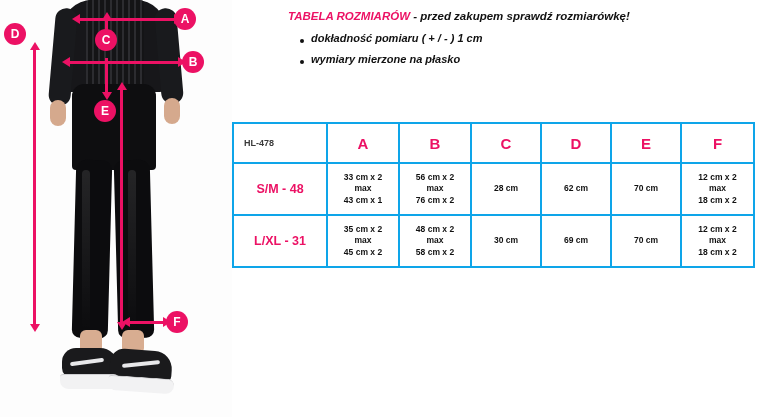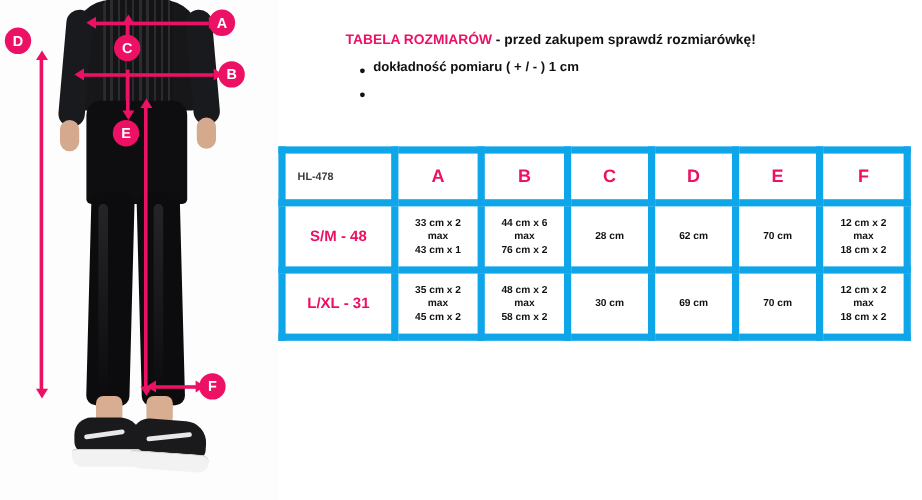--- a/index.html
+++ b/index.html
@@ -156,22 +156,23 @@
     position: absolute; width: 0; height: 0;
   }
   .arrow-l { border-top: 5px solid transparent; border-bottom: 5px solid transparent; border-right: 8px solid #ec1164; }
   .arrow-r { border-top: 5px solid transparent; border-bottom: 5px solid transparent; border-left: 8px solid #ec1164; }
   .arrow-u { border-left: 5px solid transparent; border-right: 5px solid transparent; border-bottom: 8px solid #ec1164; }
   .arrow-d { border-left: 5px solid transparent; border-right: 5px solid transparent; border-top: 8px solid #ec1164; }
 
   
   #info-block {
     position: absolute;
-    left: 288px; top: 28px;
+    left: 288px; top: 10px;
     width: 450px;
+    font-style: italic;
   }
   #info-title {
     font-size: 11.5px;
     color: #111111;
     font-weight: bold;
     margin-bottom: 10px;
   }
   #info-title .hl { color: #ec1164; }
   .bullet-row {
     display: flex;
@@ -188,21 +189,21 @@
 
   
   #size-table {
     position: absolute;
     left: 232px; top: 122px;
     width: 521px;
     border-collapse: collapse;
     table-layout: fixed;
   }
   #size-table td, #size-table th {
-    border: 6px solid #0ea5e9;
+    border: 2px solid #0ea5e9;
     text-align: center;
     vertical-align: middle;
     font-family: "Liberation Sans", sans-serif;
   }
   #size-table thead td {
     height: 36px;
     font-size: 15px;
     font-weight: bold;
     color: #ec1164;
   }
@@ -290,20 +291,21 @@
 <div id="info-block">
   <div id="info-title">
     <span class="hl">TABELA ROZMIARÓW</span><span> - przed zakupem sprawdź rozmiarówkę!</span>
   </div>
   <div class="bullet-row">
     <span class="bullet-dot"></span>
     <span>dokładność pomiaru ( + / - ) 1 cm</span>
   </div>
   <div class="bullet-row">
     <span class="bullet-dot"></span>
+    <span>wymiary mierzone na płasko</span>
   </div>
 </div>
 
 <table id="size-table">
   <colgroup>
     <col style="width:94px">
     <col style="width:72px">
     <col style="width:72px">
     <col style="width:70px">
     <col style="width:70px">
@@ -323,21 +325,21 @@
   </thead>
   <tbody>
     <tr>
       <td class="rowhead">S/M - 48</td>
       <td>
         <span class="cellline">33 cm x 2</span>
         <span class="cellline">max</span>
         <span class="cellline">43 cm x 1</span>
       </td>
       <td>
-        <span class="cellline">44 cm x 6</span>
+        <span class="cellline">56 cm x 2</span>
         <span class="cellline">max</span>
         <span class="cellline">76 cm x 2</span>
       </td>
       <td>28 cm</td>
       <td>62 cm</td>
       <td>70 cm</td>
       <td>
         <span class="cellline">12 cm x 2</span>
         <span class="cellline">max</span>
         <span class="cellline">18 cm x 2</span>

